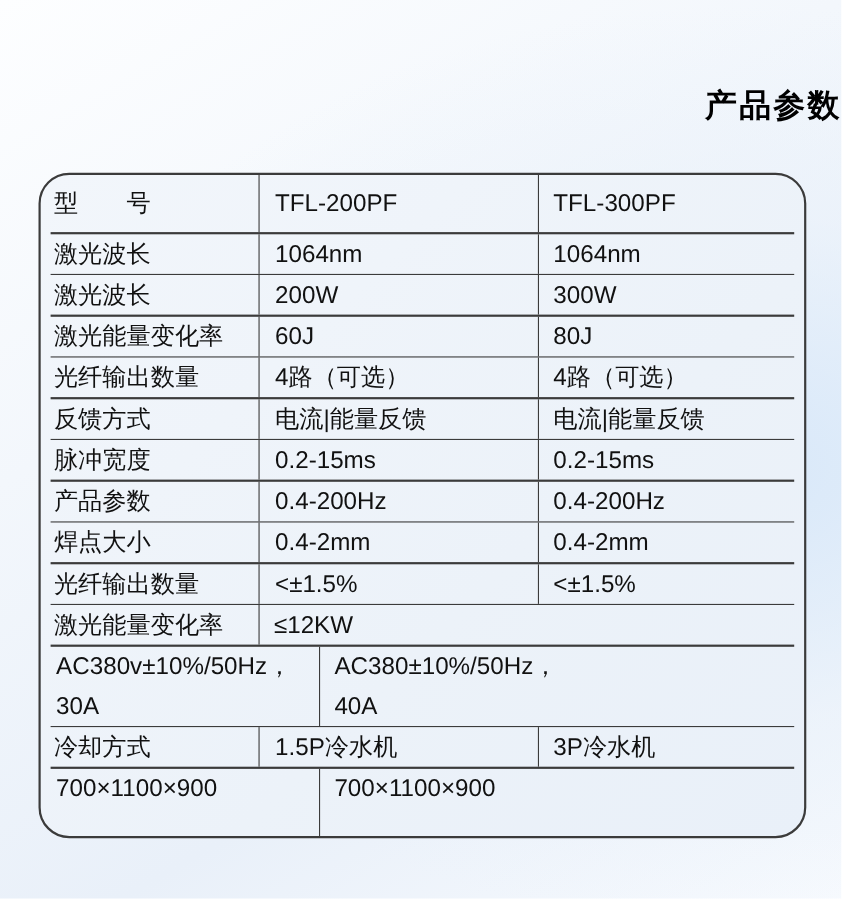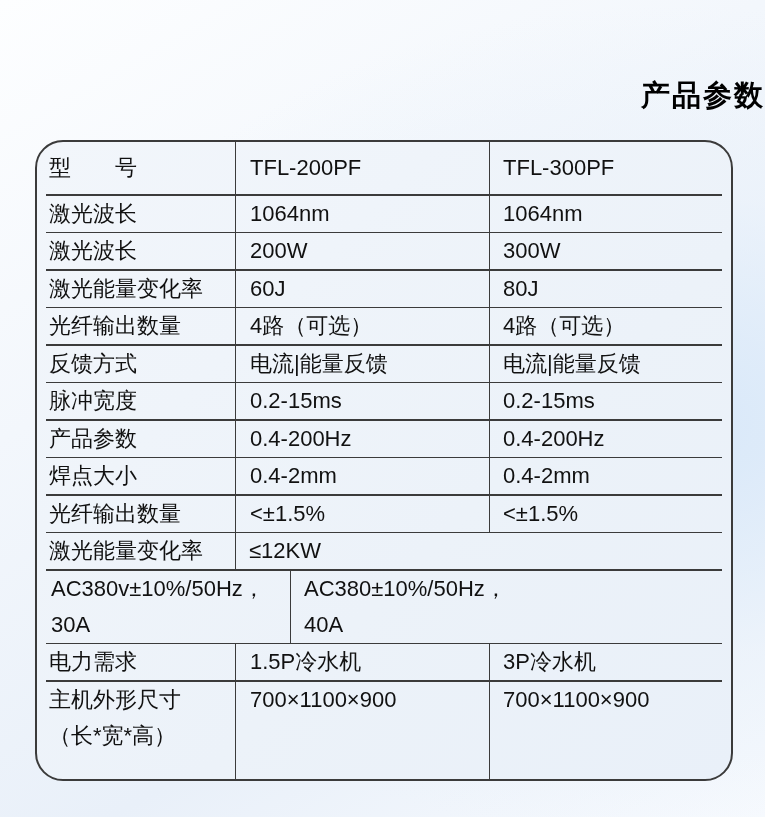--- a/index.html
+++ b/index.html
@@ -21,21 +21,21 @@
     padding-top: 76px;
     text-align: right;
     font-size: 29px;
     font-weight: bold;
     letter-spacing: 2px;
     color: #000000;
   }
   .spec-table {
     position: absolute;
     left: 35px;
-    top: 140px;
+    top: 157px;
     width: 698px;
     border: 2px solid #3b3b3b;
     border-radius: 28px;
     overflow: hidden;
     background: linear-gradient(135deg, #f2f6fb 0%, #ecf2f9 60%, #e9f0f9 100%);
     font-size: 22px;
     line-height: 36px;
   }
   .row { display: flex; align-items: stretch; min-height: 36px; }
   .row.header { min-height: 52px; }
@@ -140,26 +140,24 @@
         </div>
         <div class="divider"></div>
         <div class="row">
           <div class="cell c2">AC380v±10%/50Hz，
 30A</div>
           <div class="cell c3">AC380±10%/50Hz，
 40A</div>
         </div>
         <div class="divider"></div>
         <div class="row">
-          <div class="cell c1">电力需求</div>
+          <div class="cell c1">冷却方式</div>
           <div class="cell c2">1.5P冷水机</div>
           <div class="cell c3">3P冷水机</div>
         </div>
         <div class="divider"></div>
         <div class="row">
-          <div class="cell c1">主机外形尺寸
-（长*宽*高）</div>
           <div class="cell c2">700×1100×900</div>
           <div class="cell c3">700×1100×900</div>
         </div>
       </div>
   </div>
 </div>
 
 </body></html>

